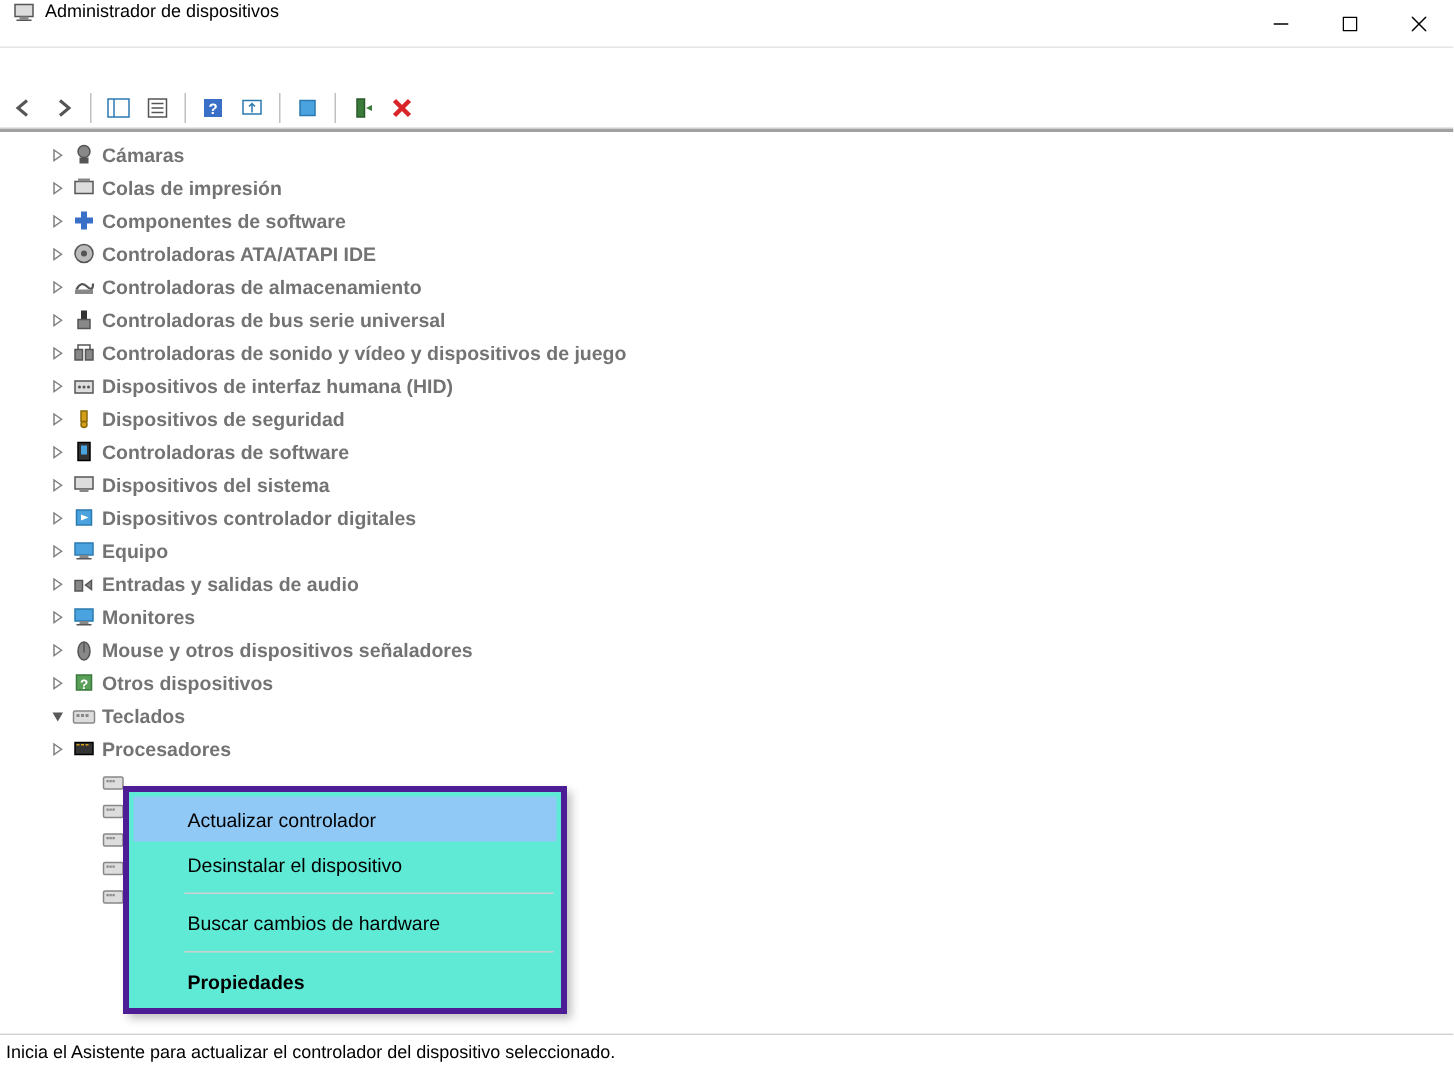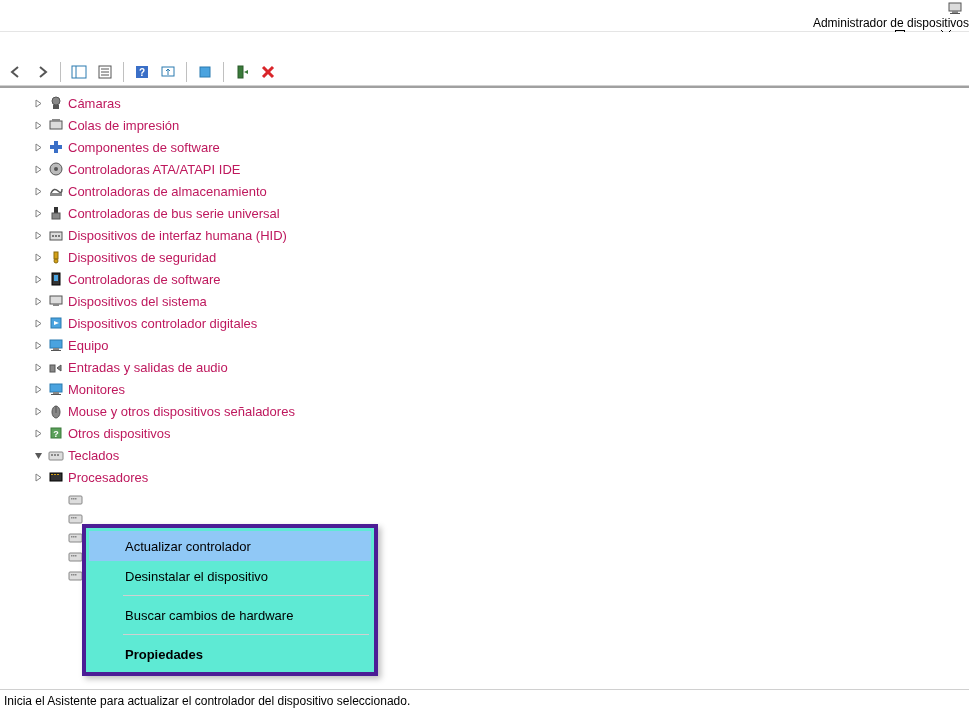--- a/index.html
+++ b/index.html
@@ -10,25 +10,24 @@
       width: 969px;
       height: 711px;
       overflow: hidden;
       display: flex;
       flex-direction: column;
     }
     
     .titlebar {
       height: 32px;
       display: flex;
-      align-items: flex-end;
+      align-items: flex-start;
       padding-left: 8px;
       background: #fff;
       border-bottom: 1px solid #e5e5e5;
-      flex-direction: column;
     }
     .titlebar-icon {
       width: 16px;
       height: 16px;
       margin-right: 6px;
       display: inline-flex;
       align-items: center;
       justify-content: center;
     }
     .titlebar-title {
@@ -127,21 +126,21 @@
       margin-right: 2px;
     }
     .tree-icon {
       width: 16px;
       height: 16px;
       margin-right: 4px;
       display: inline-flex;
       align-items: center;
       justify-content: center;
     }
-    .tree-label { color: #be185d; }
+    .tree-label { color: #737373; font-weight: bold; }
 
     
     .context-menu {
       position: absolute;
       left: 82px;
       top: 436px;
       width: 296px;
       background: #5eead4;
       border: 4px solid #4c1d95;
       box-shadow: 3px 3px 6px rgba(0,0,0,0.25);
@@ -377,20 +376,35 @@
         <span class="tree-label">Controladoras de bus serie universal</span>
       </div>
       <div class="tree-item">
         <span class="tree-toggle">
           <svg width="9" height="9">
             <path d="M2 1 L7 4.5 L2 8 Z" fill="none" stroke="#808080"></path>
           </svg>
         </span>
         <span class="tree-icon">
           <svg width="16" height="16">
+            <rect x="2" y="6" width="5" height="7" fill="#888" stroke="#555"></rect>
+            <rect x="9" y="6" width="5" height="7" fill="#888" stroke="#555"></rect>
+            <path d="M4 6 L4 3 L12 3 L12 6" stroke="#555" fill="none"></path>
+          </svg>
+        </span>
+        <span class="tree-label">Controladoras de sonido y vídeo y dispositivos de juego</span>
+      </div>
+      <div class="tree-item">
+        <span class="tree-toggle">
+          <svg width="9" height="9">
+            <path d="M2 1 L7 4.5 L2 8 Z" fill="none" stroke="#808080"></path>
+          </svg>
+        </span>
+        <span class="tree-icon">
+          <svg width="16" height="16">
             <rect x="2" y="5" width="12" height="8" fill="#ddd" stroke="#555"></rect>
             <circle cx="5" cy="9" r="1" fill="#555"></circle>
             <circle cx="8" cy="9" r="1" fill="#555"></circle>
             <circle cx="11" cy="9" r="1" fill="#555"></circle>
           </svg>
         </span>
         <span class="tree-label">Dispositivos de interfaz humana (HID)</span>
       </div>
       <div class="tree-item">
         <span class="tree-toggle">

